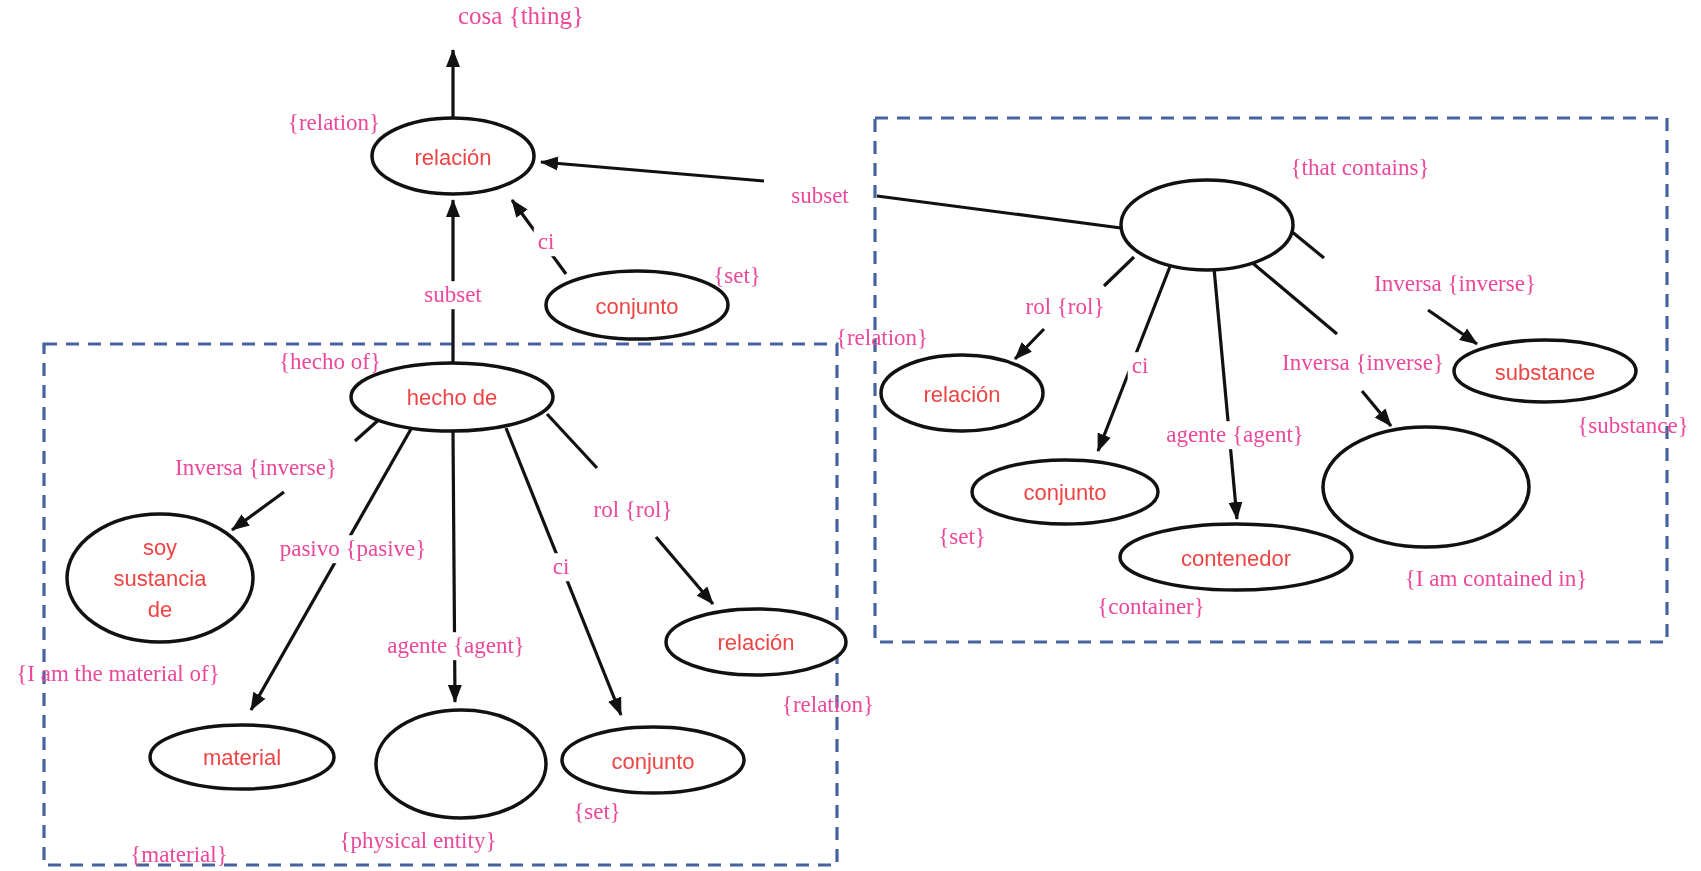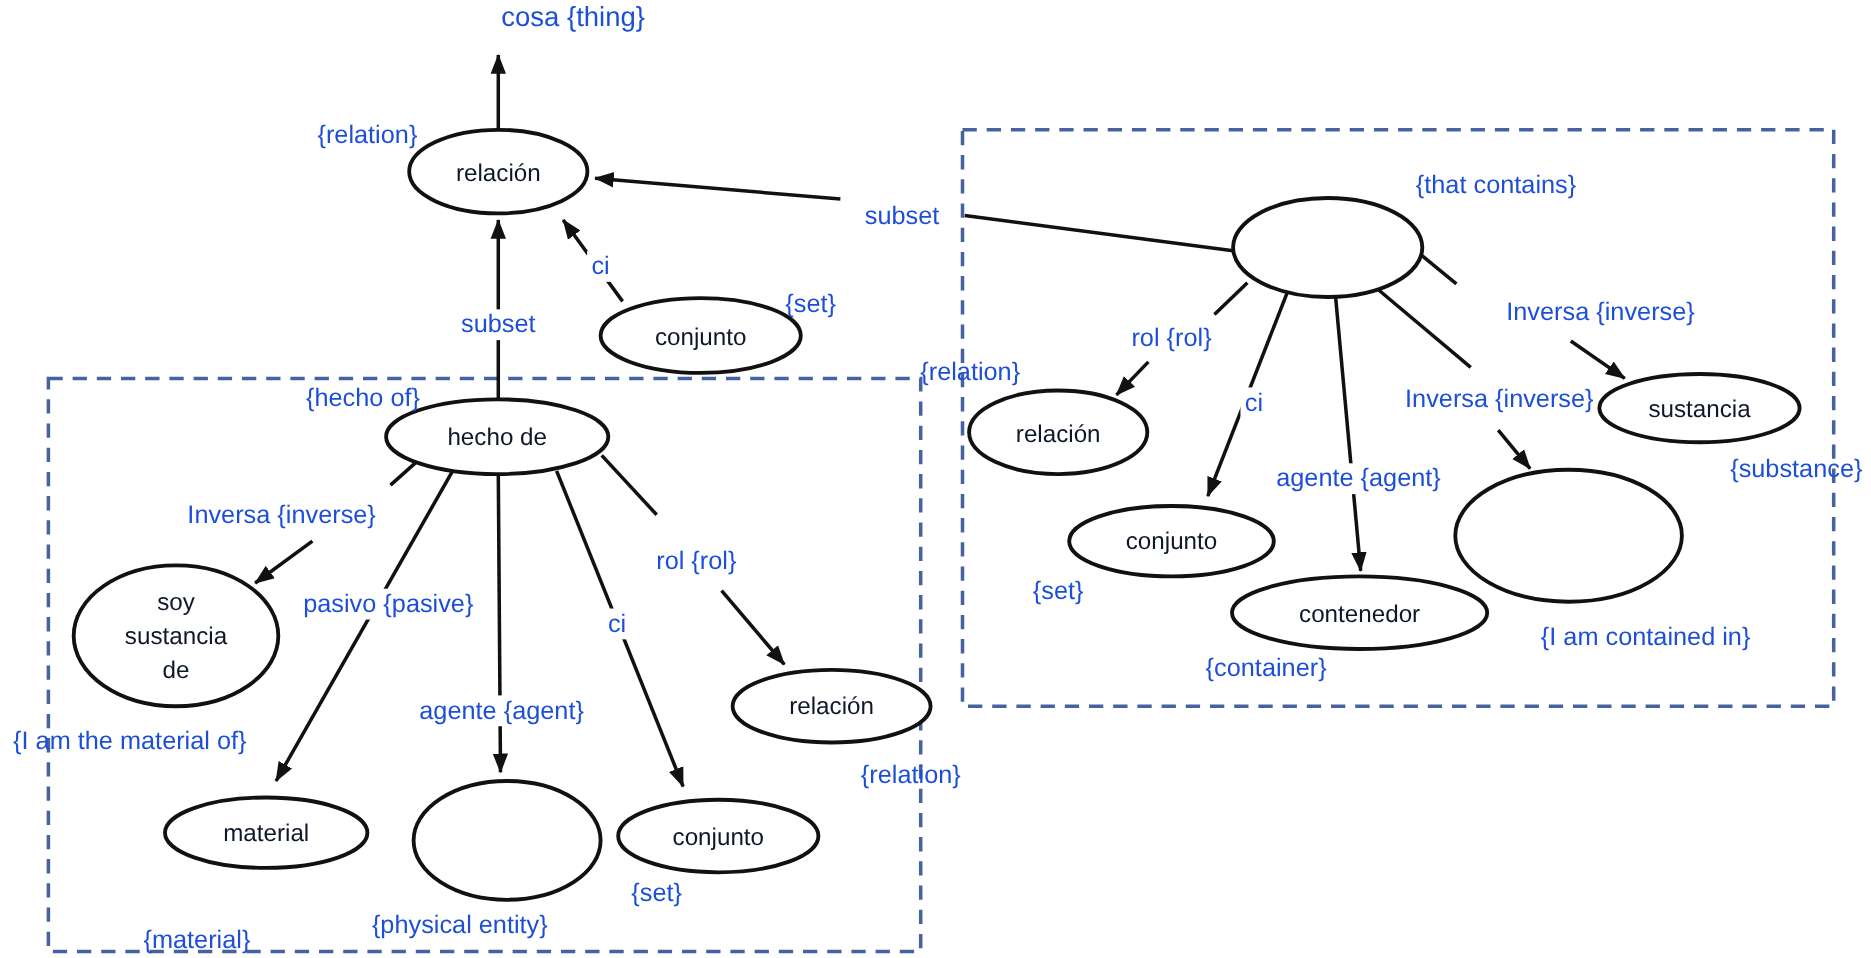--- a/index.html
+++ b/index.html
@@ -13,30 +13,31 @@
     color: #151515;
     overflow: hidden;
   }
   .canvas svg { position:absolute; left:0; top:0; }
   .lbl {
     position: absolute;
     transform: translate(-50%,-50%);
     white-space: nowrap;
     font-size: 23px;
     line-height: 1.2;
-    color: #1d4ed8;
+    color: #ec4899;
     text-align: center;
+    font-family: Liberation Serif, serif;
   }
   .lbl.bg { background:#ffffff; padding:0 4px; }
   .node-lbl {
     position: absolute;
     transform: translate(-50%,-50%);
     font-size: 22px;
     line-height: 31px;
-    color: #0f172a;
+    color: #ef4444;
     text-align: center;
     white-space: nowrap;
   }
   .node-lbl.wrap { white-space: normal; }
   .big { font-size: 25px; }
 </style>
 </head>
 <body>
 
 <div class="canvas">
@@ -99,21 +100,21 @@
   <div class="node-lbl" style="left:453px; top:157px;">relación</div>
   <div class="node-lbl" style="left:637px; top:306px;">conjunto</div>
   <div class="node-lbl" style="left:452px; top:397px;">hecho de</div>
   <div class="node-lbl wrap" style="left:160px; top:578px; width:112px;">soy sustancia de</div>
   <div class="node-lbl" style="left:242px; top:757px;">material</div>
   <div class="node-lbl" style="left:653px; top:761px;">conjunto</div>
   <div class="node-lbl" style="left:756px; top:642px;">relación</div>
   <div class="node-lbl" style="left:962px; top:394px;">relación</div>
   <div class="node-lbl" style="left:1065px; top:492px;">conjunto</div>
   <div class="node-lbl" style="left:1236px; top:558px;">contenedor</div>
-  <div class="node-lbl" style="left:1545px; top:372px;">sustancia</div>
+  <div class="node-lbl" style="left:1545px; top:372px;">substance</div>
 
   <div class="lbl" style="left:334px; top:123px;">{relation}</div>
   <div class="lbl bg" style="left:546px; top:242px;">ci</div>
   <div class="lbl" style="left:737px; top:276px;">{set}</div>
   <div class="lbl bg" style="left:453px; top:295px;">subset</div>
   <div class="lbl bg" style="left:820px; top:196px;">subset</div>
   <div class="lbl" style="left:330px; top:362px;">{hecho of}</div>
 
   <div class="lbl" style="left:256px; top:468px;">Inversa {inverse}</div>
   <div class="lbl bg" style="left:353px; top:549px;">pasivo {pasive}</div>

